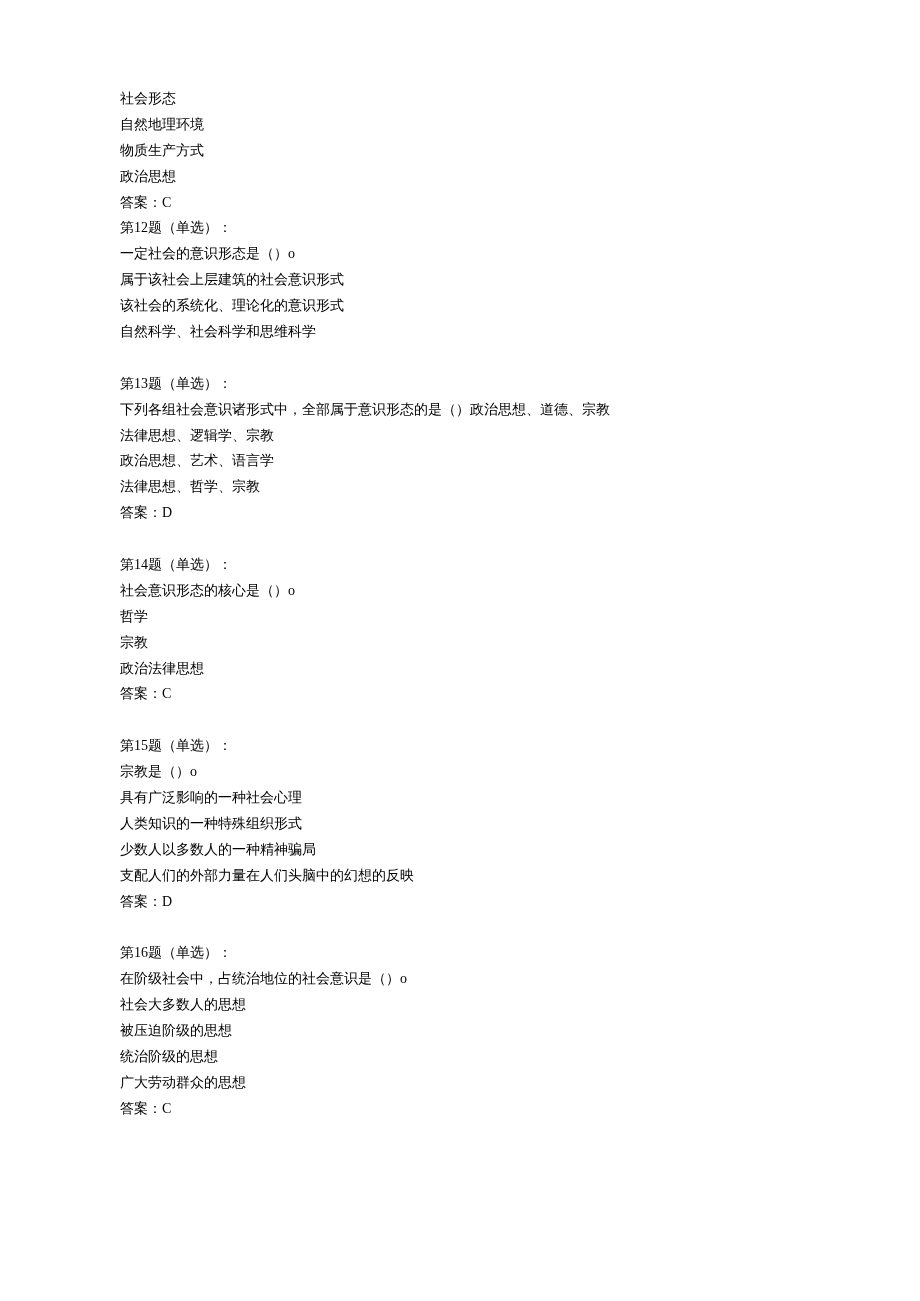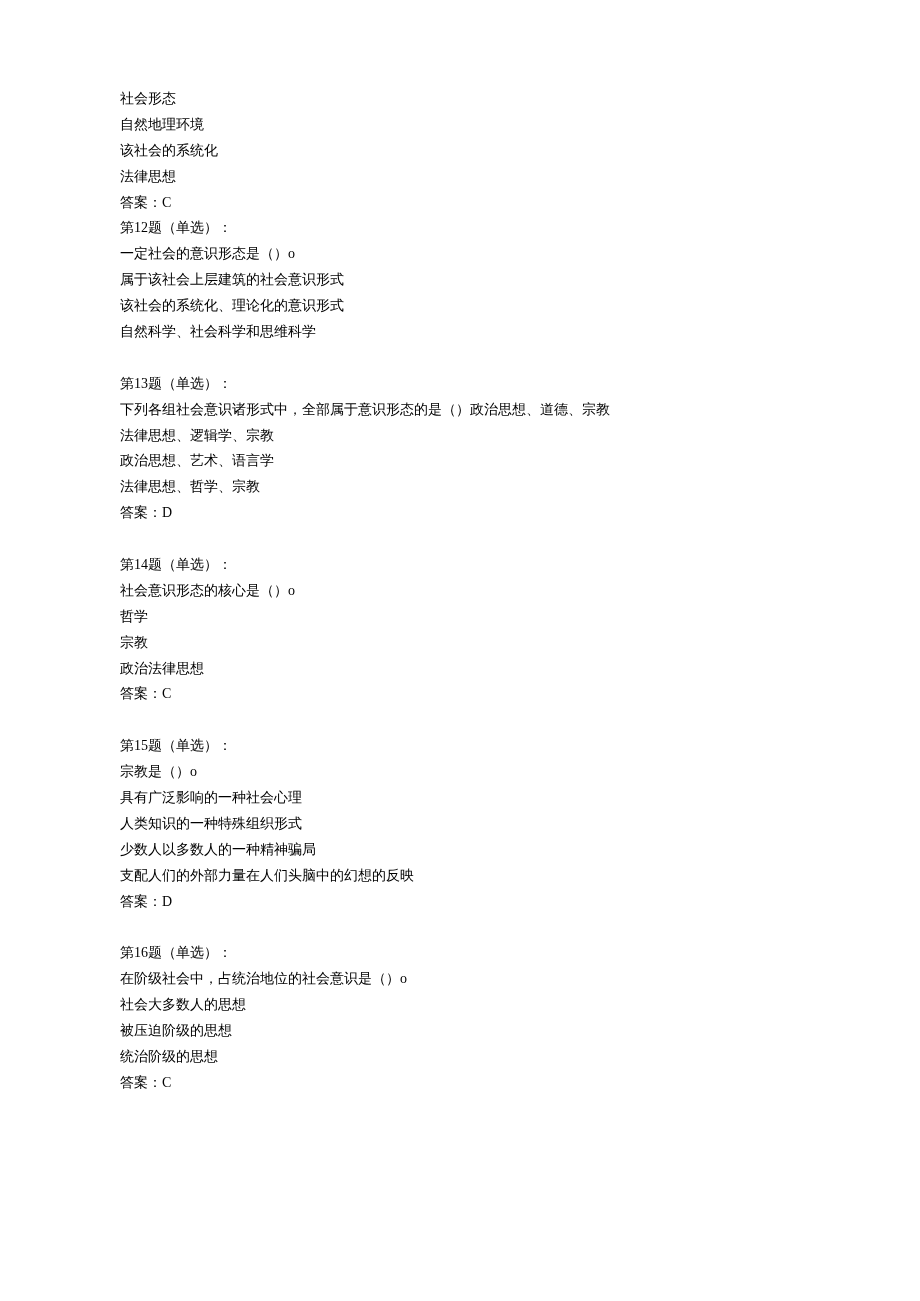--- a/index.html
+++ b/index.html
@@ -24,22 +24,22 @@
     height: 1.85em;
   }
 </style>
 </head>
 <body>
 
 <div class="page">
 
   <div class="line">社会形态</div>
   <div class="line">自然地理环境</div>
-  <div class="line">该社会的系统化</div>
-  <div class="line">法律思想</div>
+  <div class="line">物质生产方式</div>
+  <div class="line">政治思想</div>
   <div class="line">答案：C</div>
 
   <div class="line">第12题（单选）：</div>
   <div class="line">一定社会的意识形态是（）o</div>
   <div class="line">属于该社会上层建筑的社会意识形式</div>
   <div class="line">该社会的系统化、理论化的意识形式</div>
   <div class="line">自然科学、社会科学和思维科学</div>
 
   <div class="blank"></div>
 
@@ -69,15 +69,16 @@
   <div class="line">支配人们的外部力量在人们头脑中的幻想的反映</div>
   <div class="line">答案：D</div>
 
   <div class="blank"></div>
 
   <div class="line">第16题（单选）：</div>
   <div class="line">在阶级社会中，占统治地位的社会意识是（）o</div>
   <div class="line">社会大多数人的思想</div>
   <div class="line">被压迫阶级的思想</div>
   <div class="line">统治阶级的思想</div>
+  <div class="line">广大劳动群众的思想</div>
   <div class="line">答案：C</div>
 
 </div>
 
 </body></html>

